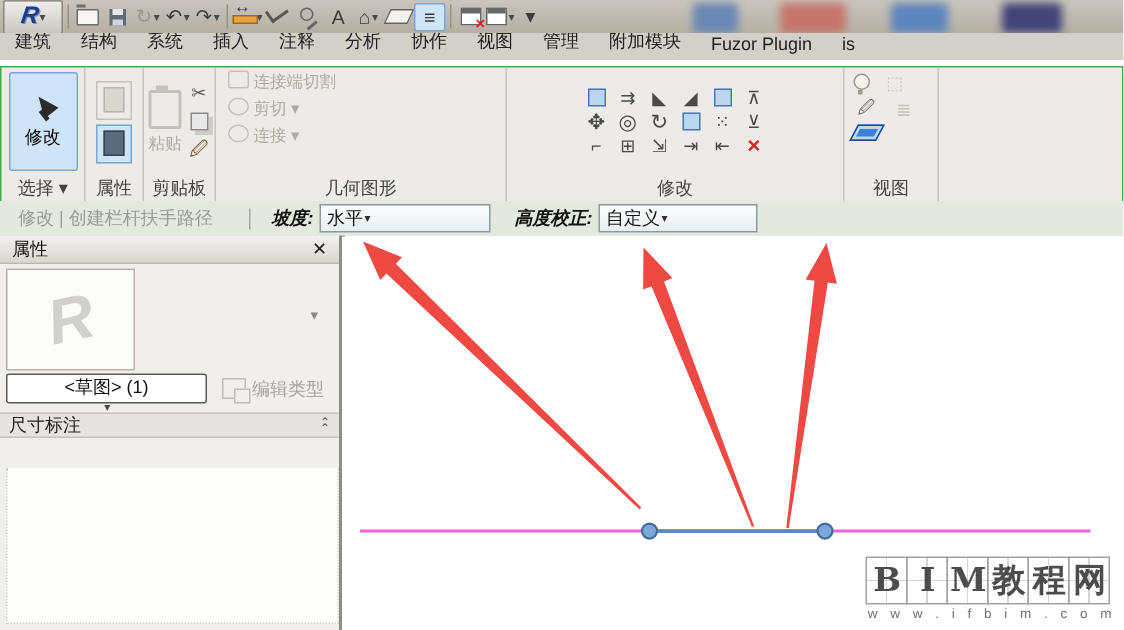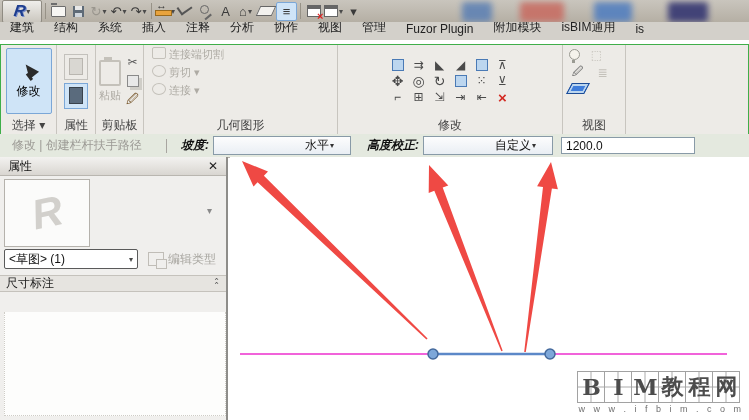--- a/index.html
+++ b/index.html
@@ -76,38 +76,38 @@
   .refp:before{content:"";position:absolute;left:6px;top:-2px;width:8px;height:8px;background:#8a8a8a;}
   .refp:after{content:"";position:absolute;left:-2px;top:6px;width:8px;height:8px;background:#8a8a8a;}
   .cube{width:14px;height:12px;border:1.5px solid #c4c1ba;background:#f4f3f0;box-shadow:2px -2px 0 #dddbd5;}
   
   .optbar{position:absolute;left:0;top:134px;width:749px;height:23px;background:#e4e9df;
     border-bottom:1px solid #b3b0aa;display:flex;align-items:center;}
   .ostatus{color:#9c9a95;margin-left:12px;width:148px;}
   .osep{width:1px;height:14px;background:#a8a5a0;margin:0 6px;}
   .olabel{font-weight:bold;color:#111;margin:0 4px 0 8px;font-style:italic;}
   .combo{height:17px;background:linear-gradient(#fdfdfd,#e9eef4);border:1px solid #889aa7;
-    display:flex;align-items:center;justify-content:flex-end;padding:0 16px;color:#111;}
+    display:flex;align-items:center;justify-content:flex-start;padding:0 4px;color:#111;}
   .combo .dd{color:#333;}
   .oinput{height:15px;width:124px;background:#fff;border:1px solid #889aa7;margin-left:8px;
     padding:0 4px;color:#111;display:flex;align-items:center;}
   
   .props{position:absolute;left:0;top:157px;width:228px;height:263px;background:#f0efed;
     border-right:2px solid #8e8d8a;box-sizing:border-box;}
   .phead{height:18px;background:linear-gradient(#f3f2f0,#d9d6d1);display:flex;align-items:center;
     justify-content:space-between;padding:0 8px;border-bottom:1px solid #b9b6b0;}
   .phead .t{color:#111;}
   .pclose{color:#222;font-weight:bold;font-size:12px;}
   .preview{position:absolute;left:4px;top:22px;width:84px;height:66px;background:#fbfbfa;
     border:1px solid #b5b2ac;display:flex;align-items:center;justify-content:center;overflow:hidden;}
   .preview b{font-size:42px;color:#d2d0cc;font-style:italic;transform:rotate(-12deg);}
   .prevarrow{position:absolute;right:14px;top:48px;color:#8a8a8a;font-size:10px;}
   .typerow{position:absolute;left:4px;top:92px;width:220px;display:flex;align-items:center;}
   .typesel{width:124px;height:18px;background:#fff;border:1px solid #5a5a5a;border-radius:2px;
-    display:flex;align-items:center;justify-content:space-between;padding:0 4px;color:#111;}
+    display:flex;align-items:center;justify-content:space-between;padding:0 4px;color:#111;flex-direction:column;}
   .editbtn{margin-left:10px;display:flex;align-items:center;gap:4px;color:#a8a6a0;}
   .editbtn .eico{width:14px;height:12px;border:1.5px solid #c0bdb7;position:relative;}
   .editbtn .eico:before{content:"";position:absolute;right:-4px;bottom:-4px;width:9px;height:8px;border:1.5px solid #c0bdb7;background:#f0efed;}
   .sechead{position:absolute;left:0px;top:118px;width:226px;height:17px;background:#e6e4e0;
     border-top:1px solid #c5c2bc;border-bottom:1px solid #c5c2bc;display:flex;align-items:center;
     justify-content:space-between;padding:0 6px;box-sizing:border-box;color:#222;}
   .chev{display:flex;flex-direction:column;line-height:4px;color:#555;font-size:8px;}
   .prow{position:absolute;left:4px;top:136px;width:220px;height:19px;display:flex;background:#fff;}
   .pcell{border:1px dotted #9a978f;border-right:none;padding:2px 4px;color:#7e7c77;box-sizing:border-box;}
   .pcell.lab{width:100px;background:#f4f3f1;}
@@ -180,23 +180,22 @@
 <div class="tabrow" id="tabrow">
     <div class="tab">建筑</div>
     <div class="tab">结构</div>
     <div class="tab">系统</div>
     <div class="tab">插入</div>
     <div class="tab">注释</div>
     <div class="tab">分析</div>
     <div class="tab">协作</div>
     <div class="tab">视图</div>
     <div class="tab">管理</div>
+    <div class="tab">附加模块</div>
     <div class="tab">Fuzor Plugin</div>
-    <div class="tab">附加模块</div>
-    <div class="tab">isBIM通用</div>
     <div class="tab">is</div>
   </div>
 
 <div class="ribbon">
   <div class="panel" style="width:55px">
     <div class="ptools" style="justify-content:center">
       <div class="bigbtn sel">
         <span class="cursor-ico"></span>
         <span>修改</span>
       </div>
@@ -307,23 +306,20 @@
   <span class="olabel">坡度:</span>
   <div class="combo" style="width:104px">
     <span>水平</span>
       <span class="dd">▾</span>
   </div>
   <span class="olabel" style="margin-left:16px">高度校正:</span>
   <div class="combo" style="width:96px">
     <span>自定义</span>
       <span class="dd">▾</span>
   </div>
-  <div class="oinput">
-    <span>1200.0</span>
-  </div>
 </div>
 
 <div class="props">
   <div class="phead">
     <span class="t">属性</span>
     <span class="pclose">✕</span>
   </div>
   <div class="preview">
       <b>R</b>
     </div>

